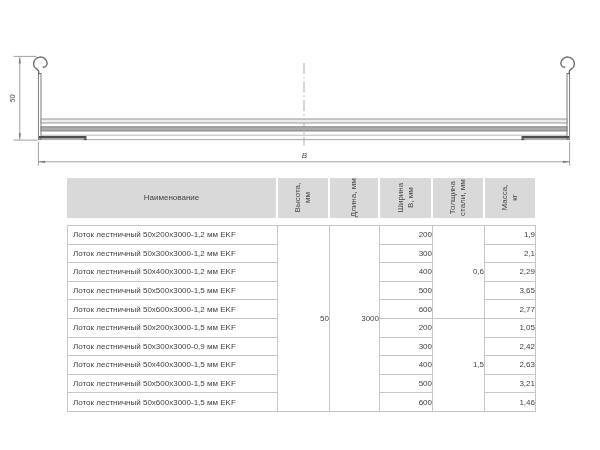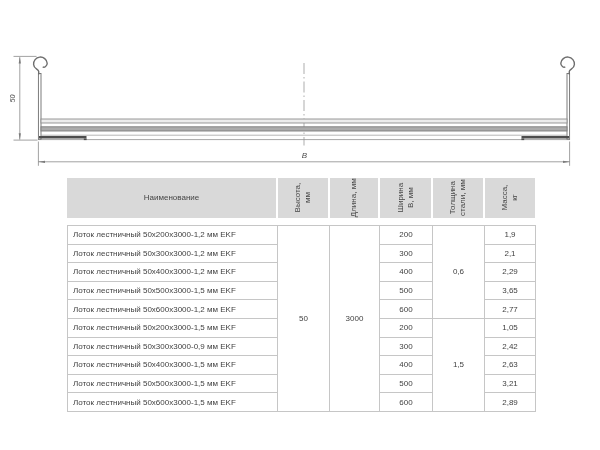--- a/index.html
+++ b/index.html
@@ -34,21 +34,21 @@
   .h-c5    { left:418px; width:50px; }
 
   table.body {
     position:absolute; top:47px; left:0;
     border-collapse:collapse; table-layout:fixed; width:468px;
     border:1px solid #b5b5b5;
   }
   table.body td {
     border:1px solid #c6c6c6;
     font-size:8px; color:#3f3f3f;
-    height:17.6px; padding:0; text-align:center;
+    height:17.6px; padding:0; text-align:right;
     overflow:hidden; white-space:nowrap;
   }
   table.body td.name { text-align:left; padding-left:5px;margin-top:40px; }
 </style>
 </head>
 <body>
 
 <div class="page">
 
   <svg class="drawing" width="600" height="178" viewBox="0 0 600 178">
@@ -172,18 +172,18 @@
         <td>2,63</td>
       </tr>
       <tr>
         <td class="name">Лоток лестничный 50x500x3000-1,5 мм EKF</td>
         <td>500</td>
         <td>3,21</td>
       </tr>
       <tr>
         <td class="name">Лоток лестничный 50x600x3000-1,5 мм EKF</td>
         <td>600</td>
-        <td>2,89</td>
+        <td>1,46</td>
       </tr>
     </tbody>
       </table>
   </div>
 </div>
 
 </body></html>

